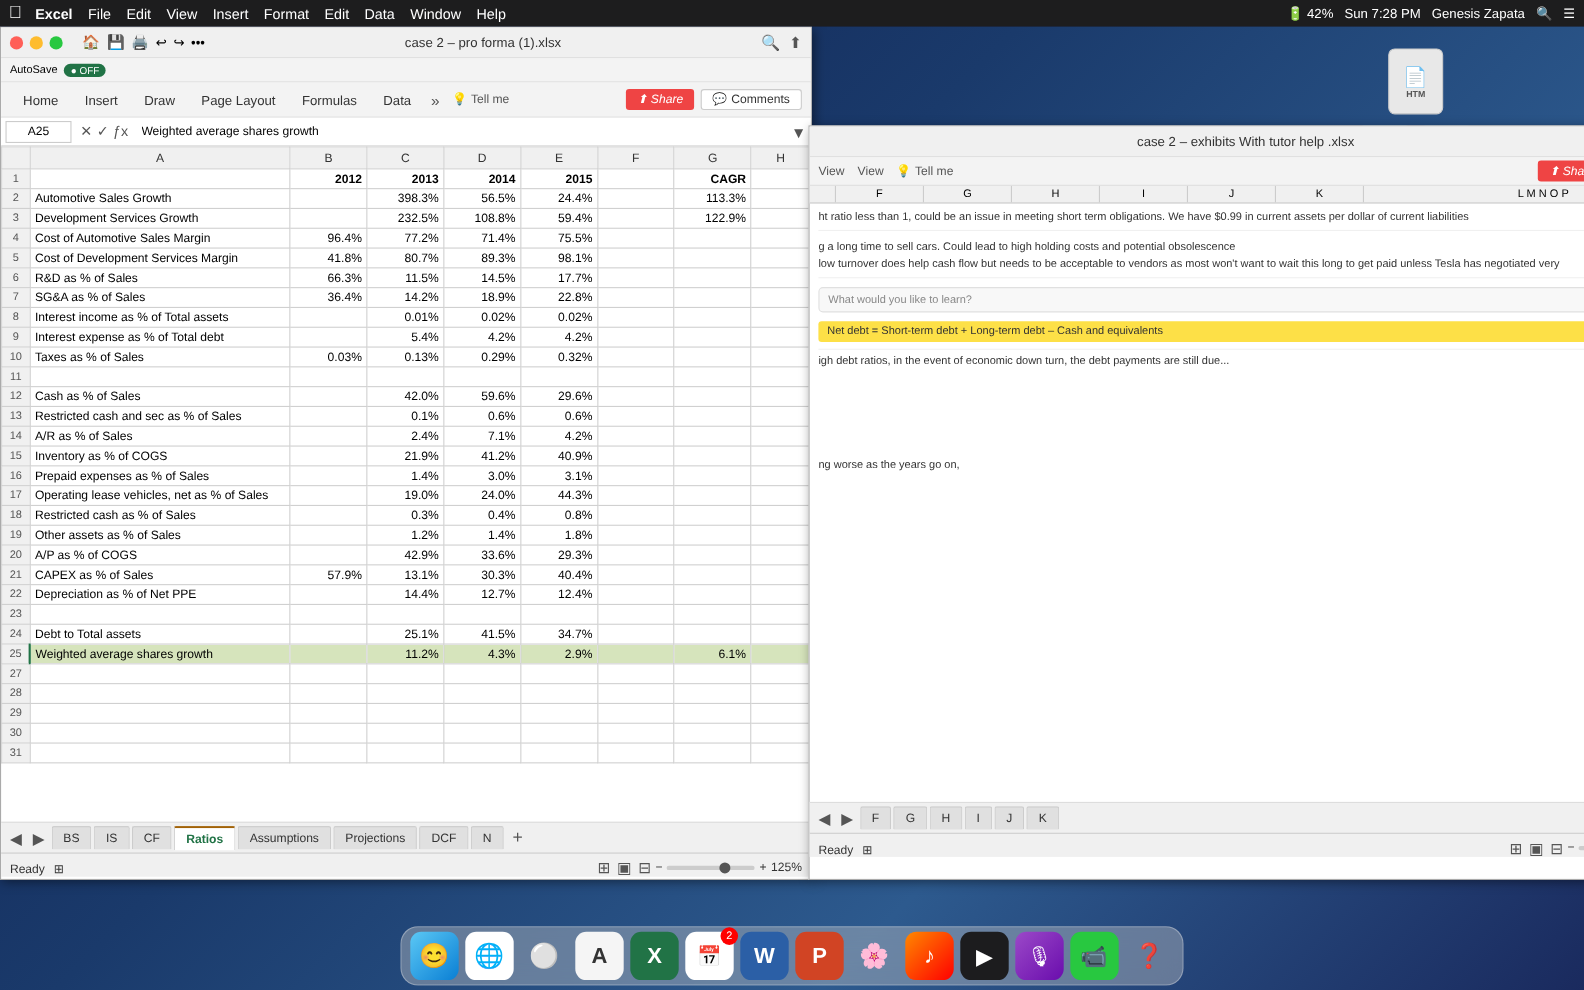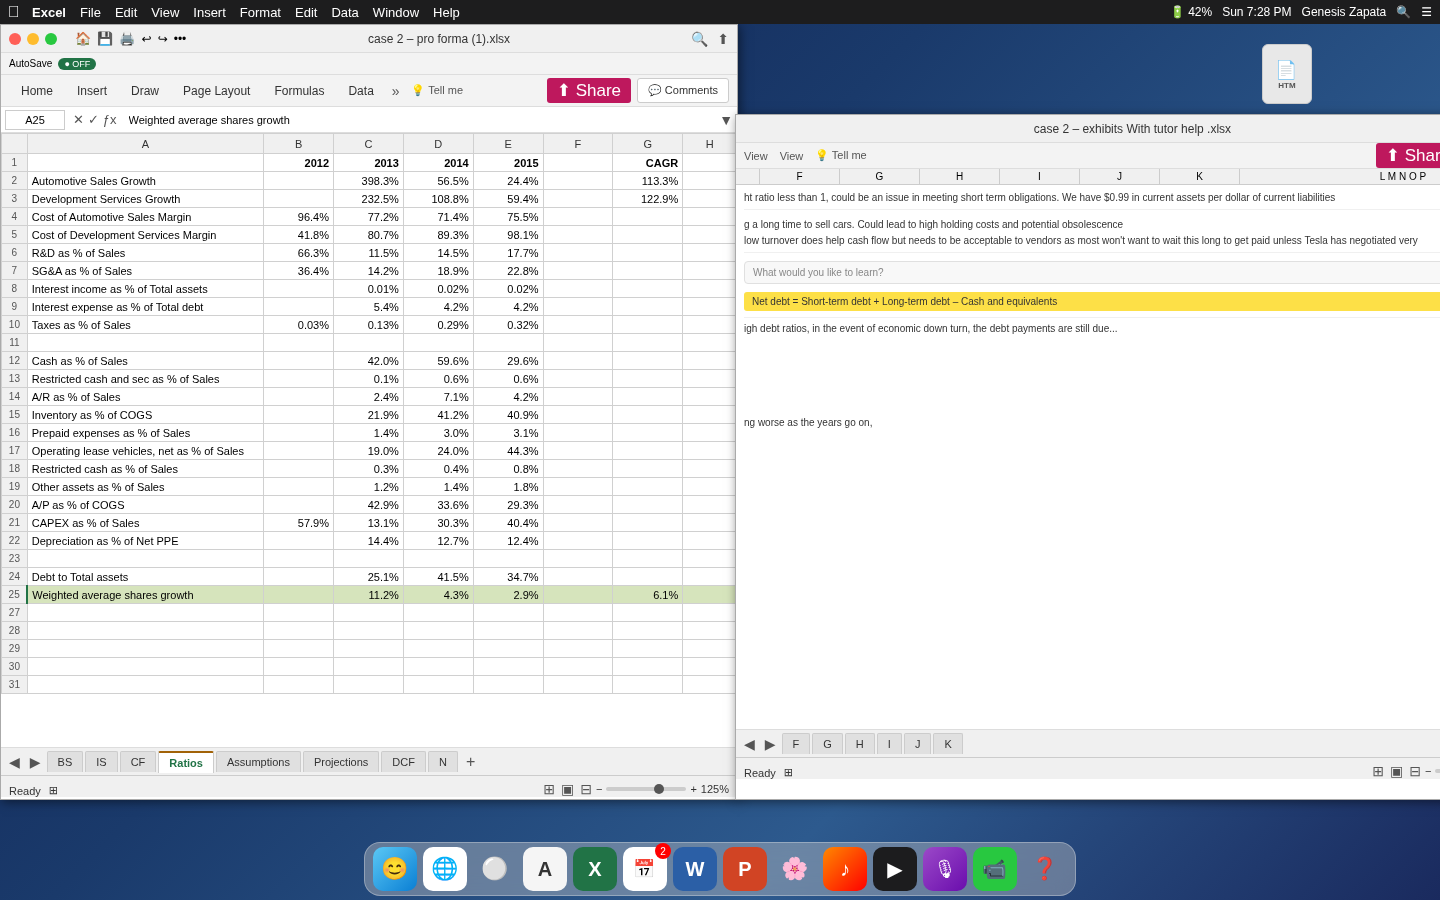--- a/index.html
+++ b/index.html
@@ -286,26 +286,27 @@
       border-radius: 50%;
       width: 16px;
       height: 16px;
       font-size: 10px;
       display: flex;
       align-items: center;
       justify-content: center;
     }
     .btn-share {
       padding: 2px 10px;
-      background: #be185d;
+      background: #ef4444;
       color: white;
       border: none;
       border-radius: 3px;
-      font-size: 17px;
+      font-size: 11px;
       cursor: pointer;
+      font-style: italic;
     }
     .btn-comments {
       padding: 2px 10px;
       background: white;
       color: #333;
       border: 1px solid #ccc;
       border-radius: 3px;
       font-size: 11px;
       cursor: pointer;
     }

